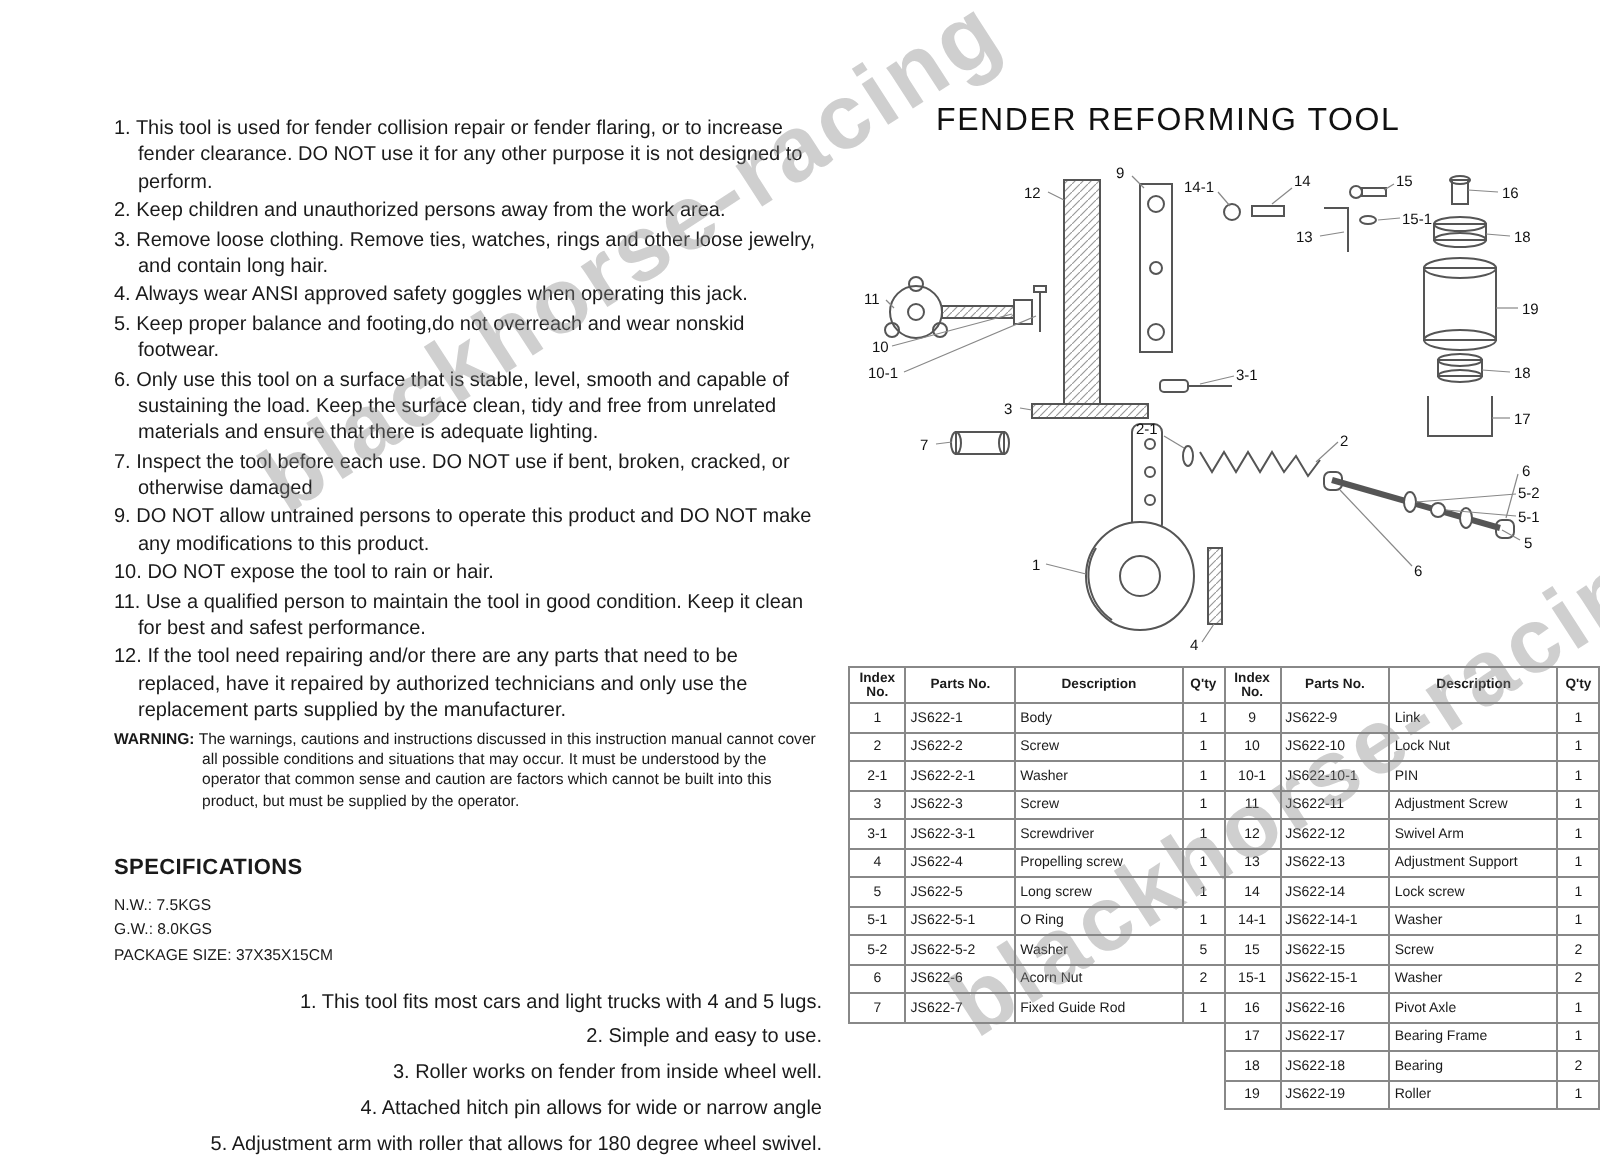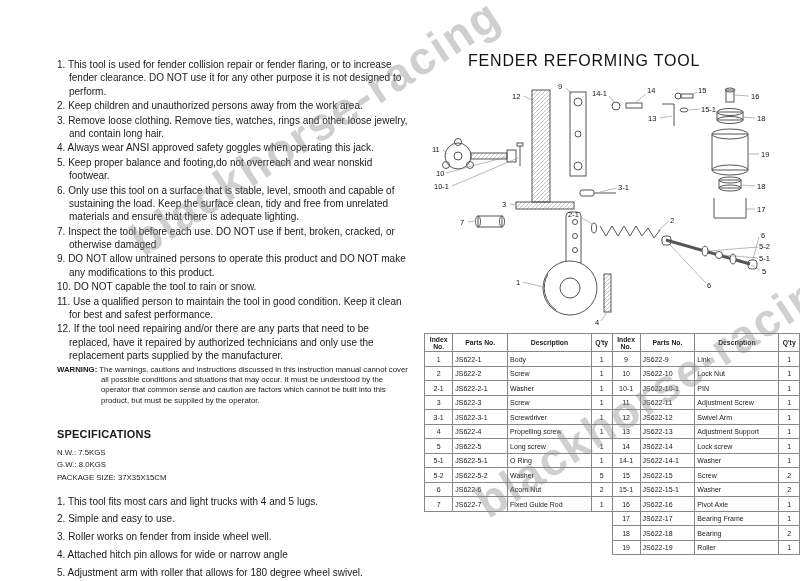--- a/index.html
+++ b/index.html
@@ -11,21 +11,21 @@
   .page { position:absolute; inset:0; background:#fff; }
 
   
   .left-col { position:absolute; left:57px; top:58px; width:354px; }
   .section-heading { font-size:11px; font-weight:bold; letter-spacing:0.2px; margin:0 0 7px 0; }
   .item { font-size:10px; line-height:1.34; padding-left:12px; text-indent:-12px; margin-bottom:1px; }
   .item .num { }
   .warning { font-size:7.8px; line-height:1.34; padding-left:44px; text-indent:-44px; margin:2px 0 0 0; }
   .spec-heading { margin-top:22px; }
   .spec-line { font-size:7.8px; line-height:1.55; }
-  .features { margin-top:11px; }
+  .features { margin-top:11px;text-align:right; }
   .features .item { margin-bottom:4.5px; }
 
   
   .title { position:absolute; left:468px; top:52px; font-size:16px; font-weight:400;
            letter-spacing:0.8px; color:#111; }
   .diagram { position:absolute; left:420px; top:76px; width:372px; height:254px; }
   svg text { font-family:"Liberation Sans", sans-serif; }
 
   
   .parts { position:absolute; left:424px; top:333px; display:flex; align-items:flex-start; }
@@ -66,21 +66,21 @@
 
         <div class="item"><span class="num">5.</span> <span>Keep proper balance and footing,do not overreach and wear nonskid footwear.</span></div>
 
         <div class="item"><span class="num">6.</span> <span>Only use this tool on a surface that is stable, level, smooth and capable of sustaining the load. Keep the surface clean, tidy and free from unrelated materials and ensure that there is adequate lighting.</span></div>
 
         <div class="item"><span class="num">7.</span> <span>Inspect the tool before each use. DO NOT use if bent, broken, cracked, or otherwise damaged</span></div>
 
 
         <div class="item"><span class="num">9.</span> <span>DO NOT allow untrained persons to operate this product and DO NOT make any modifications to this product.</span></div>
 
-        <div class="item"><span class="num">10.</span> <span>DO NOT capable the tool to rain or snow.</span></div>
+        <div class="item"><span class="num">10.</span> <span>DO NOT expose the tool to rain or hair.</span></div>
 
         <div class="item"><span class="num">11.</span> <span>Use a qualified person to maintain the tool in good condition. Keep it clean for best and safest performance.</span></div>
 
         <div class="item"><span class="num">12.</span> <span>If the tool need repairing and/or there are any parts that need to be replaced, have it repaired by authorized technicians and only use the replacement parts supplied by the manufacturer.</span></div>
 
     </div>
 
     <p class="warning"><b>WARNING:</b> <span>The warnings, cautions and instructions discussed in this instruction manual cannot cover all possible conditions and situations that may occur. It must be understood by the operator that common sense and caution are factors which cannot be built into this product, but must be supplied by the operator.</span></p>
 
     <h1 class="section-heading spec-heading">SPECIFICATIONS</h1>

